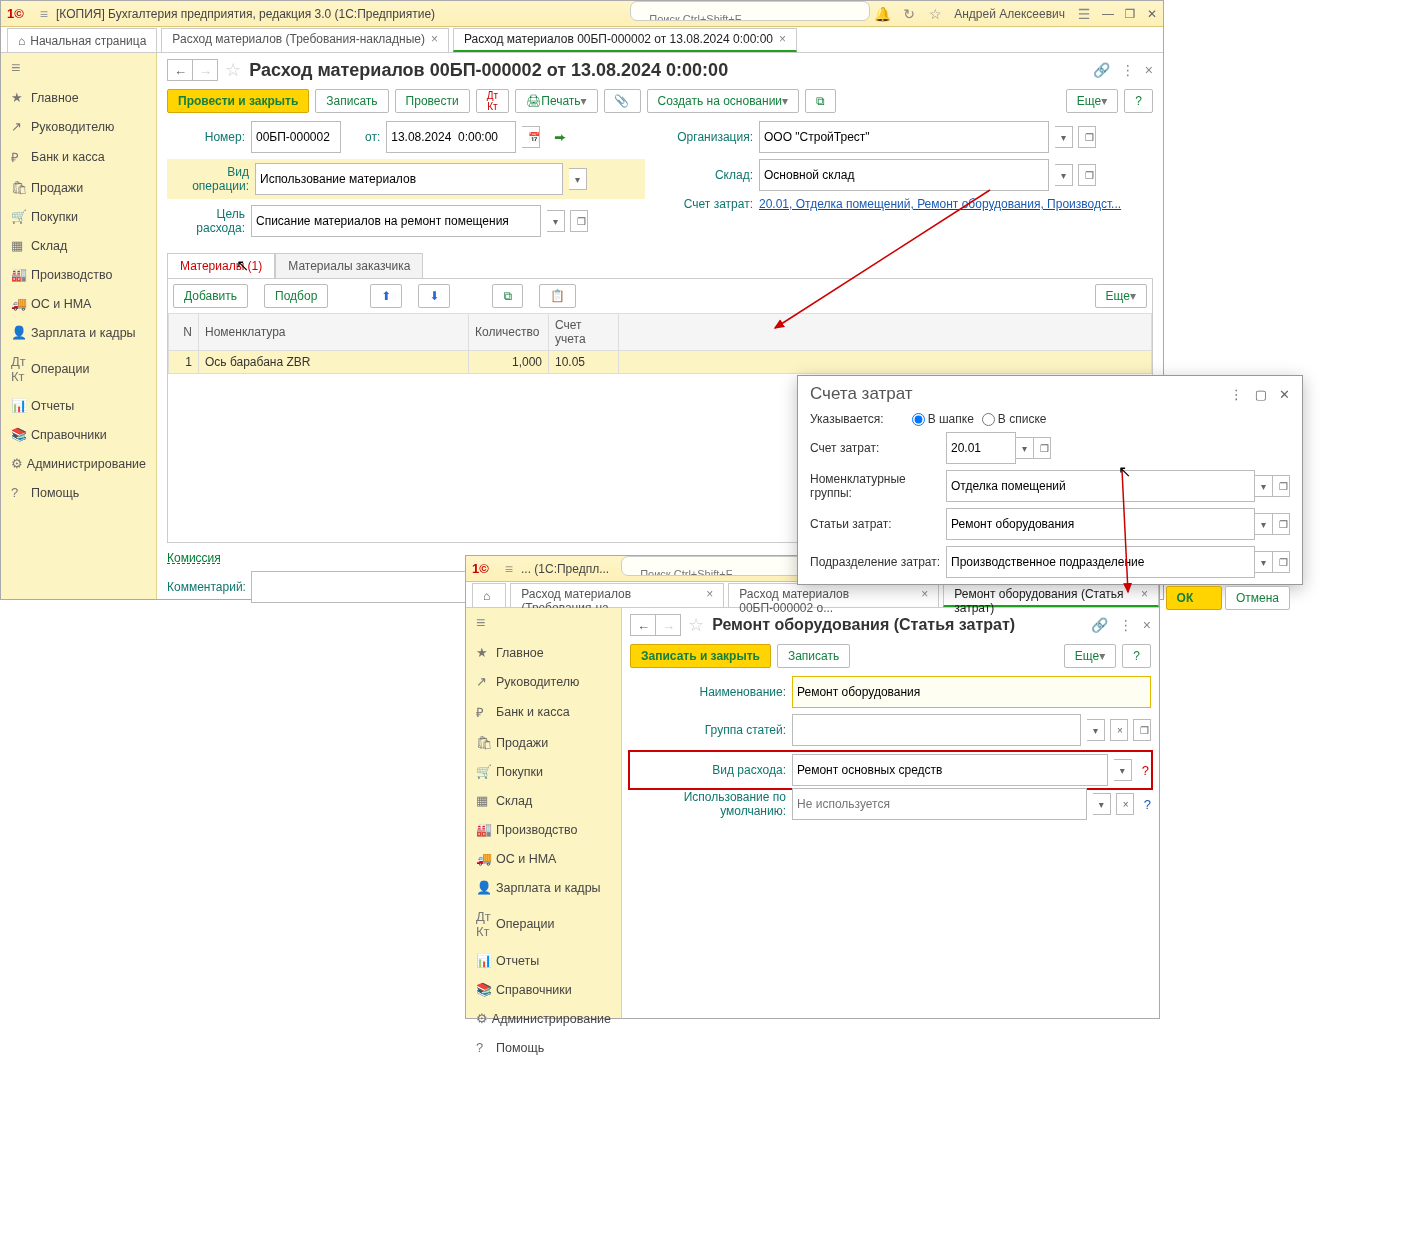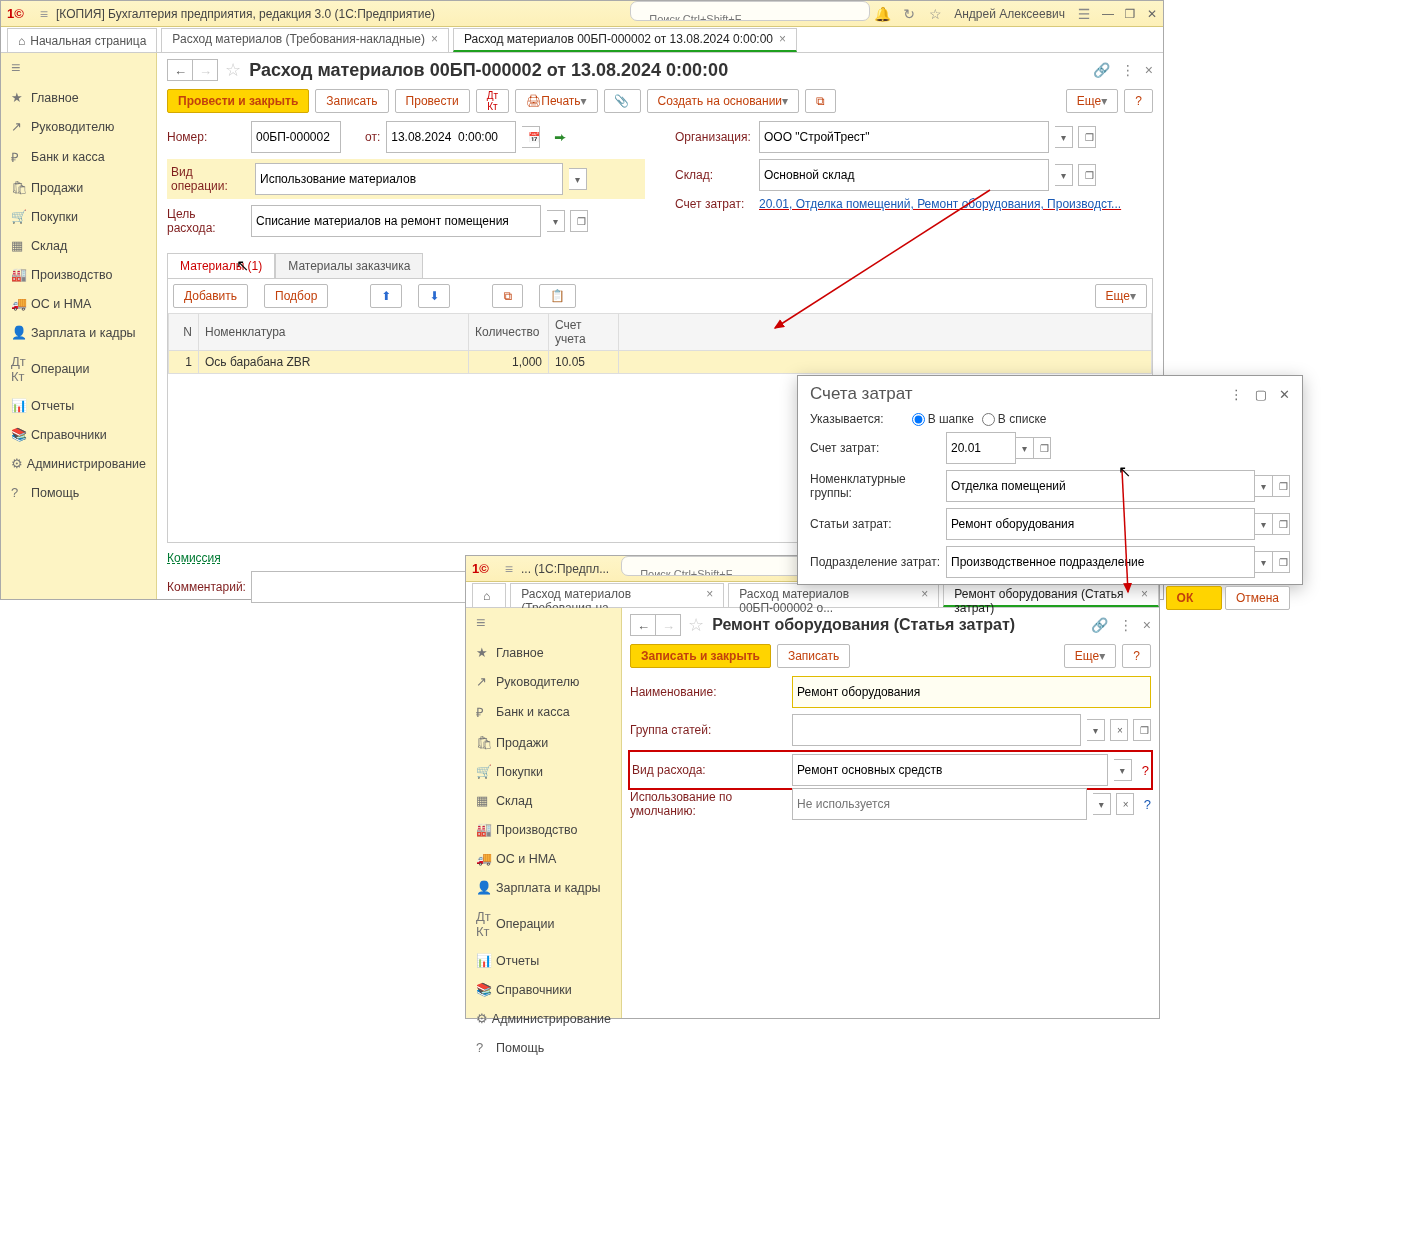--- a/index.html
+++ b/index.html
@@ -34,26 +34,26 @@
 .side-item .ic { width: 20px; color: #777; font-size: 13px; }
 
 .content { flex: 1; padding: 6px 10px; font-size: 12px; color: #333; position: relative; }
 .hdr-row { display: flex; align-items: center; margin-bottom: 8px; }
 .nav-btn { border: 1px solid #bbb; background: #fff; width: 26px; height: 22px; font-size: 13px; color: #555; margin-right: -1px; }
 .star { color: #ccc; font-size: 18px; margin: 0 8px; }
 .page-title { font-size: 18px; font-weight: bold; color: #333; }
 .hdr-ctrl { margin-left: auto; display: flex; align-items: center; gap: 10px; color: #888; font-size: 14px; }
 
 .toolbar { display: flex; align-items: center; gap: 6px; margin-bottom: 8px; flex-wrap: wrap; }
-.btn { border: 1px solid #bbb; background: #fff; height: 24px; padding: 0 10px; font-size: 12px; border-radius: 2px; display: inline-flex; align-items: center; color: #c2410c; }
+.btn { border: 1px solid #bbb; background: #fff; height: 24px; padding: 0 10px; font-size: 12px; border-radius: 2px; display: inline-flex; align-items: center; color: #15803d; }
 .btn.yellow { background: #ffd400; border-color: #d4a800; font-weight: bold; }
 .btn.dd::after { content: " ▾"; color: #777; }
 .field-row { display: flex; align-items: center; margin-bottom: 6px; gap: 6px; }
 .field-row.hl { background: #fdf4c4; padding: 4px; }
-.lbl { font-size: 12px; color: #7f1d1d; }
+.lbl { font-size: 12px; color: #0f766e; text-align: right; }
 .inp { border: 1px solid #bbb; height: 32px; padding: 0 4px; font-size: 12px; background: #fff; }
 .dd-btn { border: 1px solid #bbb; border-left: none; width: 18px; height: 22px; background: #fff; font-size: 10px; color: #666; }
 .open-btn { border: 1px solid #bbb; width: 18px; height: 22px; background: #fff; font-size: 10px; color: #666; margin-left: -1px; }
 
 .two-col { display: flex; gap: 30px; }
 .col { flex: 1; }
 .link-blue { color: #1a5ab5; text-decoration: underline; text-decoration-color: #c00; }
 
 .subtabs { display: flex; border-bottom: 1px solid #ccc; margin-top: 10px; }
 .subtab { border: 1px solid #ccc; border-bottom: none; padding: 5px 12px; font-size: 12px; background: #f3f3f3; color: #555; }

